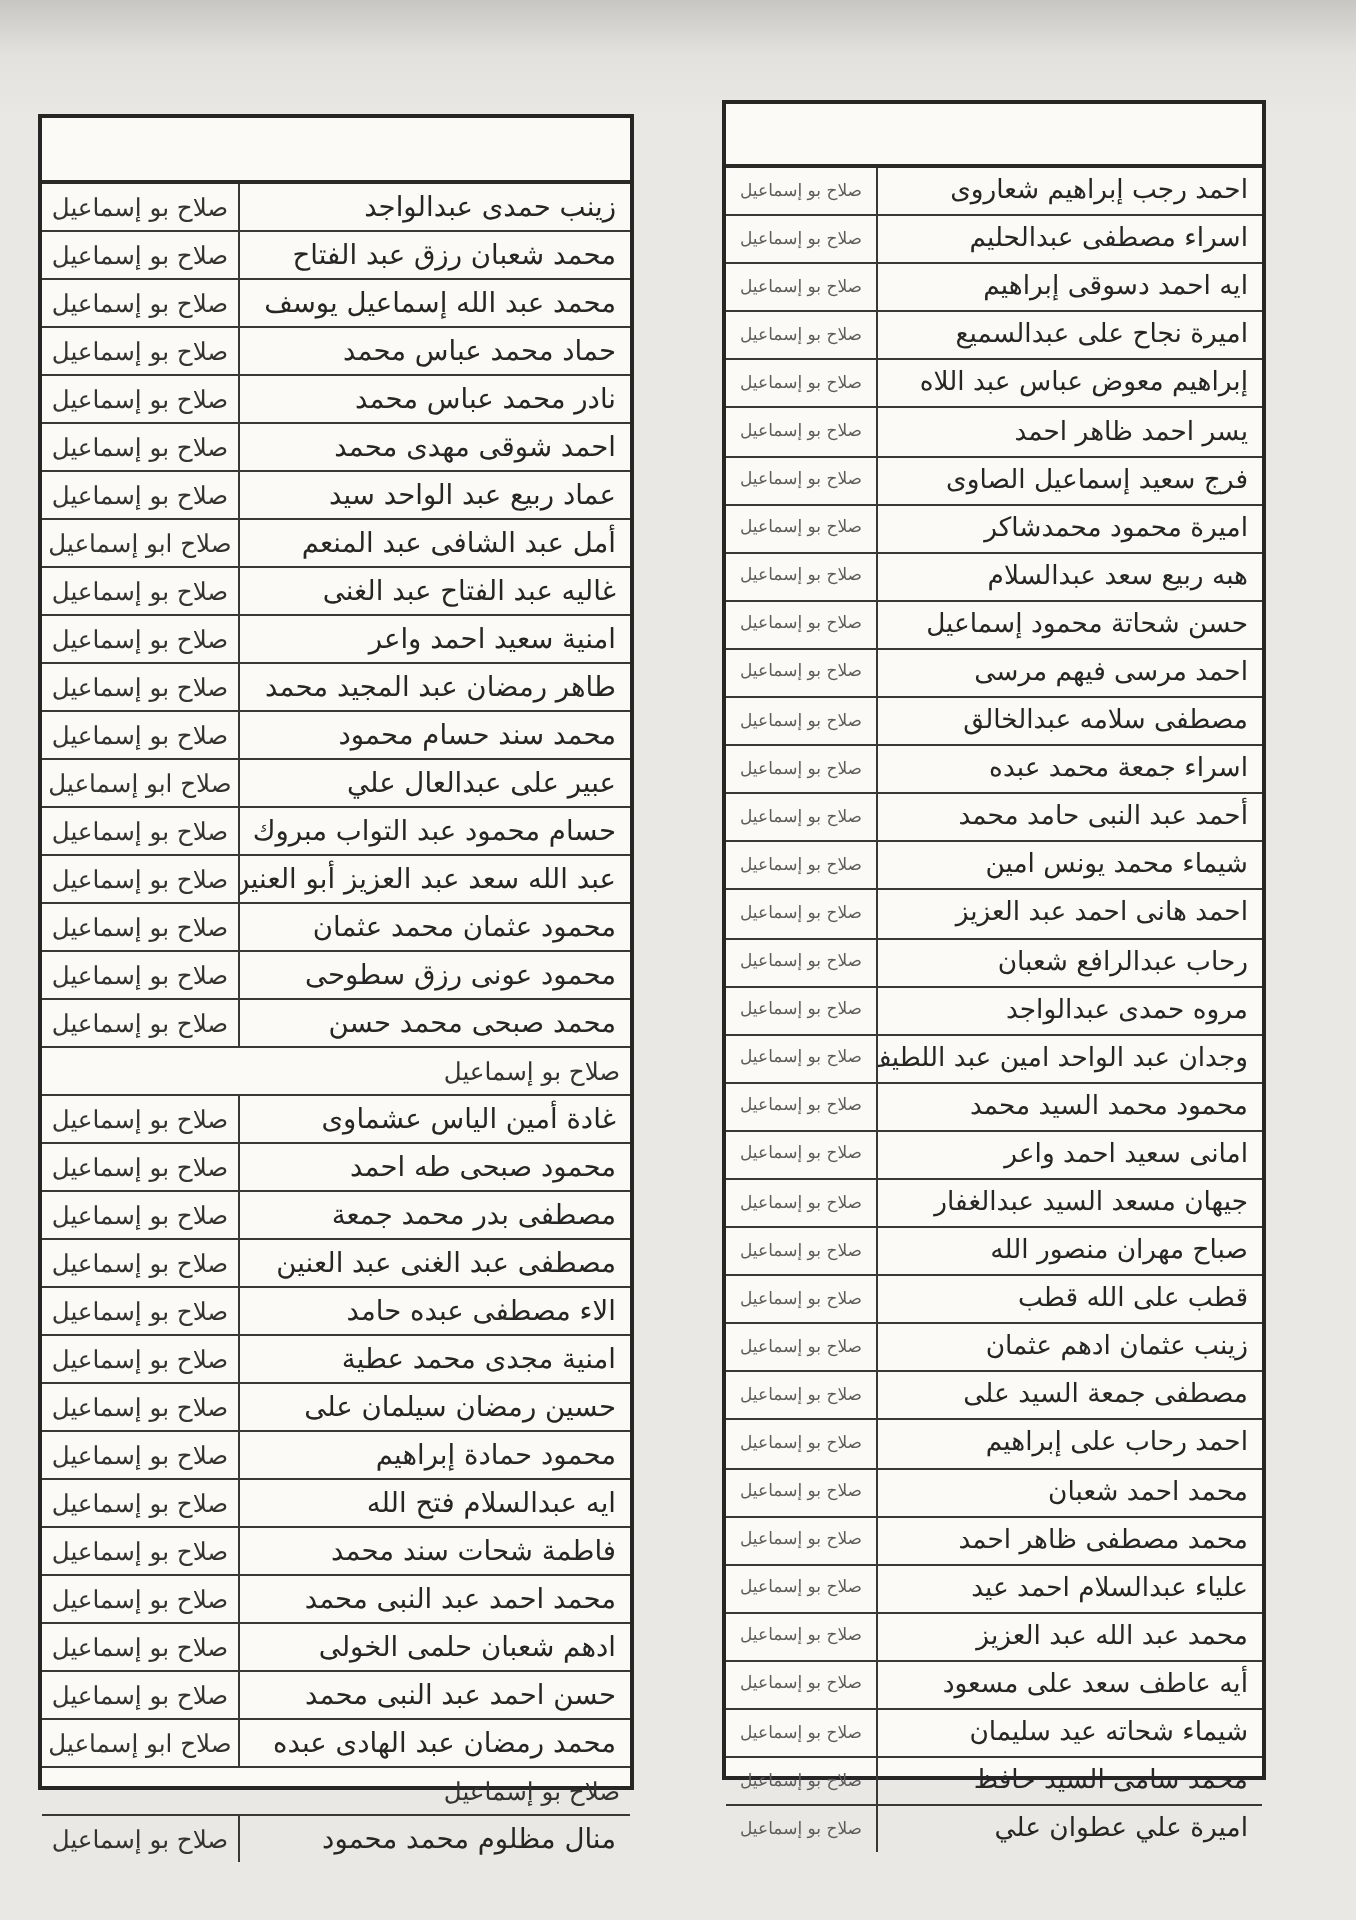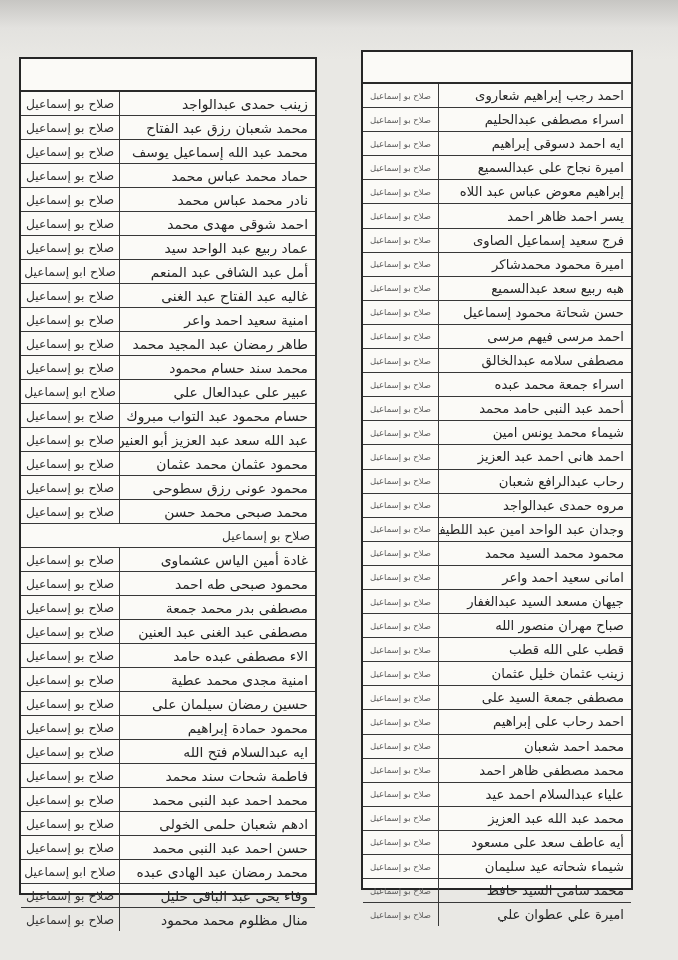--- a/index.html
+++ b/index.html
@@ -71,21 +71,21 @@
   </div>
         <div class="row">
     <div class="cell name" dir="rtl">فرج سعيد إسماعيل الصاوى</div>
     <div class="cell admin" dir="rtl">صلاح بو إسماعيل</div>
   </div>
         <div class="row">
     <div class="cell name" dir="rtl">اميرة محمود محمدشاكر</div>
     <div class="cell admin" dir="rtl">صلاح بو إسماعيل</div>
   </div>
         <div class="row">
-    <div class="cell name" dir="rtl">هبه ربيع سعد عبدالسميع</div>
+    <div class="cell name" dir="rtl">هبه ربيع سعد عبدالسلام</div>
     <div class="cell admin" dir="rtl">صلاح بو إسماعيل</div>
   </div>
         <div class="row">
     <div class="cell name" dir="rtl">حسن شحاتة محمود إسماعيل</div>
     <div class="cell admin" dir="rtl">صلاح بو إسماعيل</div>
   </div>
         <div class="row">
     <div class="cell name" dir="rtl">احمد مرسى فيهم مرسى</div>
     <div class="cell admin" dir="rtl">صلاح بو إسماعيل</div>
   </div>
@@ -135,21 +135,21 @@
   </div>
         <div class="row">
     <div class="cell name" dir="rtl">صباح مهران منصور الله</div>
     <div class="cell admin" dir="rtl">صلاح بو إسماعيل</div>
   </div>
         <div class="row">
     <div class="cell name" dir="rtl">قطب على الله قطب</div>
     <div class="cell admin" dir="rtl">صلاح بو إسماعيل</div>
   </div>
         <div class="row">
-    <div class="cell name" dir="rtl">زينب عثمان خليل عثمان</div>
+    <div class="cell name" dir="rtl">زينب عثمان ادهم عثمان</div>
     <div class="cell admin" dir="rtl">صلاح بو إسماعيل</div>
   </div>
         <div class="row">
     <div class="cell name" dir="rtl">مصطفى جمعة السيد على</div>
     <div class="cell admin" dir="rtl">صلاح بو إسماعيل</div>
   </div>
         <div class="row">
     <div class="cell name" dir="rtl">احمد رحاب على إبراهيم</div>
     <div class="cell admin" dir="rtl">صلاح بو إسماعيل</div>
   </div>
@@ -319,21 +319,20 @@
   </div>
         <div class="row">
     <div class="cell name" dir="rtl">حسن احمد عبد النبى محمد</div>
     <div class="cell admin" dir="rtl">صلاح بو إسماعيل</div>
   </div>
         <div class="row">
     <div class="cell name" dir="rtl">محمد رمضان عبد الهادى عبده</div>
     <div class="cell admin" dir="rtl">صلاح ابو إسماعيل</div>
   </div>
         <div class="row">
-    <div class="cell name" dir="rtl">وفاء يحى عبد الباقى خليل</div>
     <div class="cell admin" dir="rtl">صلاح بو إسماعيل</div>
   </div>
         <div class="row">
     <div class="cell name" dir="rtl">منال مظلوم محمد محمود</div>
     <div class="cell admin" dir="rtl">صلاح بو إسماعيل</div>
   </div>
       </div>
   </section>
 
 </div>

